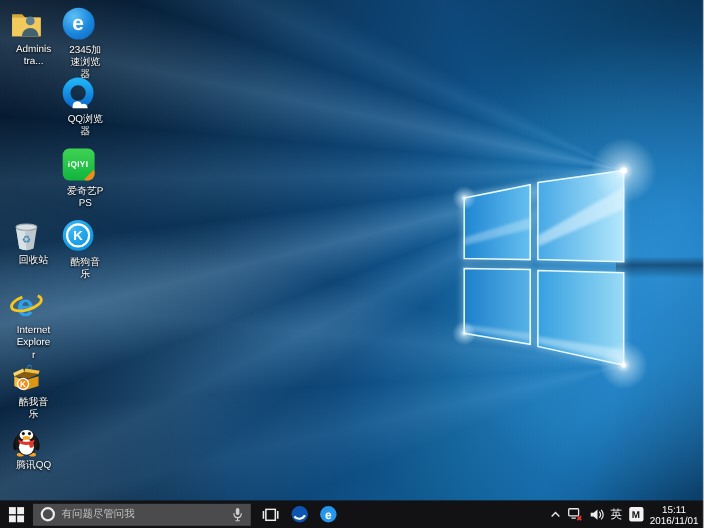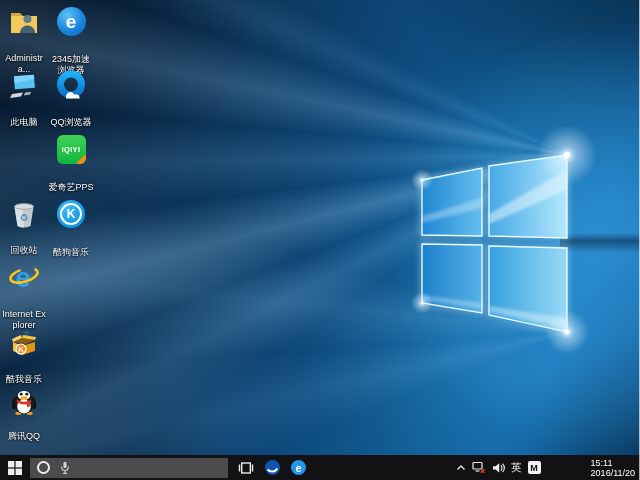--- a/index.html
+++ b/index.html
@@ -29,22 +29,22 @@
         rgba(0,0,0,0) 0deg 248deg, rgba(140,205,250,.12) 257deg, rgba(0,0,0,0) 266deg,
         rgba(150,210,250,.14) 276deg, rgba(0,0,0,0) 286deg 360deg);}
   .horizon{position:absolute;left:560px;right:0;top:233px;height:20px;
     background:linear-gradient(180deg,rgba(7,26,52,0),rgba(7,26,52,.5) 40%,rgba(7,26,52,0));}
   .winlogo{position:absolute;inset:0;width:100%;height:100%;}
   .edge-line{position:absolute;top:0;right:0;width:1px;height:480px;background:rgba(255,255,255,.65);z-index:60;}
 
   
   .cell{position:absolute;width:46px;text-align:center;cursor:default;}
   .art{width:32px;height:32px;margin:0 auto;position:relative;}
-  .lbl{margin-top:15px;font-size:9px;line-height:11px;color:#fff;
-    text-shadow:0 1px 2px rgba(0,0,0,.9),0 0 2px rgba(0,0,0,.7);word-break:break-all;}
+  .lbl{margin-top:1px;font-size:9px;line-height:11px;color:#fff;
+    text-shadow:0 1px 2px rgba(0,0,0,.9),0 0 2px rgba(0,0,0,.7);word-break:break-all;padding-left:13px;}
   .art svg{display:block;width:100%;height:100%;overflow:visible;}
 
   .badge-2345{width:29px;height:29px;margin:1px auto;border-radius:50%;
     background:radial-gradient(circle at 35% 28%,#5cc0f5,#1a86dc 55%,#0e62bc);
     display:flex;align-items:center;justify-content:center;}
   .badge-2345 b{color:#fff;font-size:19px;line-height:19px;}
   .badge-iqiyi{width:29px;height:29px;margin:1px auto;border-radius:6px;position:relative;overflow:hidden;
     background:linear-gradient(180deg,#3fd254,#10b53e);display:flex;align-items:center;justify-content:center;}
   .badge-iqiyi span{color:#fff;font-size:7.5px;font-weight:bold;letter-spacing:.3px;}
   .badge-iqiyi i{position:absolute;right:-5px;bottom:-5px;width:12px;height:12px;background:#ef8c1a;transform:rotate(45deg);}
@@ -66,21 +66,21 @@
   .searchinput::placeholder{color:#c2c2c2;opacity:1;}
   .mic{margin:0 7px 0 4px;flex:none;display:flex;}
   .tb-btn{width:26px;height:100%;display:flex;align-items:center;justify-content:center;cursor:pointer;}
   .tb-btn.first{margin-left:5px;}
   .tray{margin-left:auto;display:flex;align-items:center;gap:6px;padding-right:5px;height:100%;}
   .tray-item{display:flex;align-items:center;justify-content:center;cursor:pointer;}
   .ime-lang{color:#f0f0f0;font-size:10.5px;}
   .ime-mode{width:13px;height:13px;background:#f2f2f2;border-radius:2px;display:flex;
     align-items:center;justify-content:center;}
   .ime-mode b{color:#111;font-size:9px;}
-  .clock{color:#fff;font-size:9px;line-height:10px;text-align:left;cursor:pointer;margin-left:44px;}
+  .clock{color:#fff;font-size:9px;line-height:10px;text-align:center;cursor:pointer;}
 </style>
 </head>
 <body>
 
 <div class="screen">
 
   <div class="wallpaper">
     <div class="beams"></div>
     <div class="horizon"></div>
     <svg class="winlogo" viewBox="0 0 640 455">
@@ -145,34 +145,20 @@
       <svg viewBox="0 0 32 32">
         <path d="M3 7h9l3 3h14v17H3z" fill="#d9a63e"></path>
         <path d="M3 10h26v17H3z" fill="#f2c95c"></path>
         <circle cx="19.5" cy="13" r="4" fill="#5d7f8b"></circle>
         <path d="M12 27c0-5 4-7.5 7.5-7.5S27 22 27 27z" fill="#41626e"></path>
       </svg>
     </div>
     <div class="lbl">Administra...</div>
   </div>
 
-  <div class="cell" style="left:1px;top:70px">
-    <div class="art">
-      <svg viewBox="0 0 32 32">
-        <g transform="rotate(-4 16 13)">
-          <rect x="5" y="4" width="23" height="16" rx="1" fill="#0d2b4a"></rect>
-          <rect x="6.5" y="5.5" width="20" height="13" fill="#59c2f0"></rect>
-          <path d="M6.5 5.5h20v4l-20 3z" fill="#8ddcf8" opacity=".7"></path>
-        </g>
-        <path d="M4 24l11-1.5-2 4L2 28z" fill="#cdd7dd"></path>
-        <path d="M17 22.5l6-.8-1.2 3-6 .8z" fill="#9fb0ba"></path>
-      </svg>
-    </div>
-    <div class="lbl">此电脑</div>
-  </div>
 
 
   <div class="cell" style="left:1px;top:198px">
     <div class="art">
       <svg viewBox="0 0 32 32">
         <path d="M6.5 9L9.5 28q6.5 3 13 0L25.5 9q-9.5 3.5-19 0z" fill="#c7d1d6" opacity=".95"></path>
         <path d="M6.5 9L9.5 28q3 1.5 6.5 1.5L14.5 10.5q-4.5 0-8-1.5z" fill="#e2e9ec" opacity=".75"></path>
         <ellipse cx="16" cy="8.5" rx="9.5" ry="2.8" fill="#d7dfe3" stroke="#9aa6ac" stroke-width="1"></ellipse>
         <text x="16" y="22.5" font-size="9.5" fill="#4588b4" text-anchor="middle">♻</text>
       </svg>
@@ -277,20 +263,21 @@
       <svg width="14" height="14" viewBox="0 0 14 14">
         <rect x="0" y="0" width="6.4" height="6.4" fill="#efefef"></rect>
         <rect x="7.6" y="0" width="6.4" height="6.4" fill="#efefef"></rect>
         <rect x="0" y="7.6" width="6.4" height="6.4" fill="#efefef"></rect>
         <rect x="7.6" y="7.6" width="6.4" height="6.4" fill="#efefef"></rect>
       </svg>
     </div>
 
     <div class="searchbox">
       <span class="cortana"></span>
+      <input class="searchinput" type="text" placeholder="有问题尽管问我" style="">
       <span class="mic">
         <svg width="10" height="14" viewBox="0 0 10 14">
           <rect x="3.4" y="0.8" width="3.2" height="6.4" rx="1.6" fill="#cfcfcf"></rect>
           <path d="M1.6 5.5q0 4 3.4 4t3.4-4" fill="none" stroke="#cfcfcf" stroke-width="1.1"></path>
           <path d="M5 9.5v2.2M3 12.4h4" stroke="#cfcfcf" stroke-width="1.1" fill="none"></path>
         </svg>
       </span>
     </div>
 
     <div class="tb-btn first">
@@ -333,20 +320,20 @@
           <path d="M8.8 3.2q2.4 2.7 0 5.4M10.5 1.6q3.8 4.3 0 8.6" stroke="#ececec" stroke-width="1.1" fill="none"></path>
         </svg>
       </span>
       <span class="tray-item ime-lang">英</span>
       <span class="tray-item ime-mode">
           <b>M</b>
         </span>
       <span class="tray-item clock">
         <span>
           <span>15:11</span><br>
-          <span>2016/11/20</span>
+          <span>2016/11/01</span>
         </span>
       </span>
     </div>
   </div>
 
   <div class="edge-line"></div>
 </div>
 
 </body></html>

